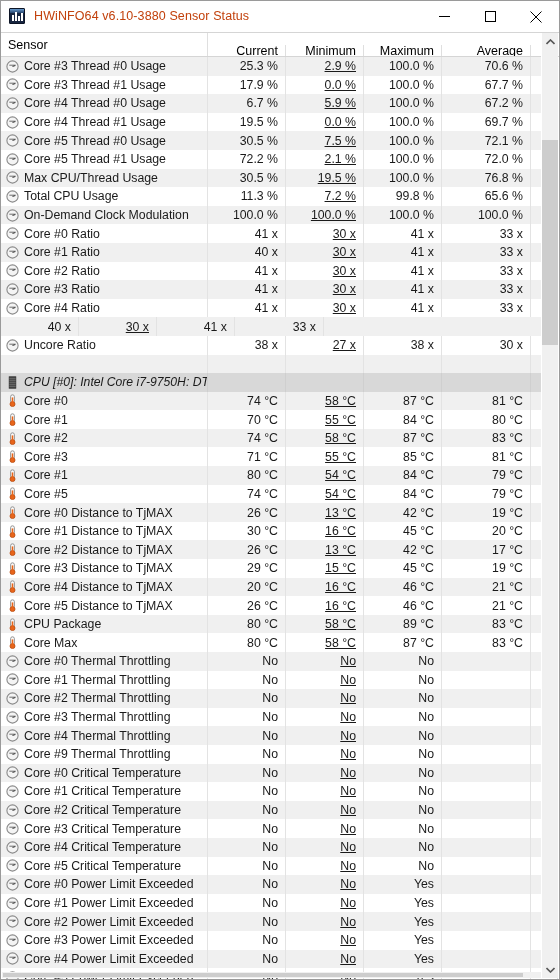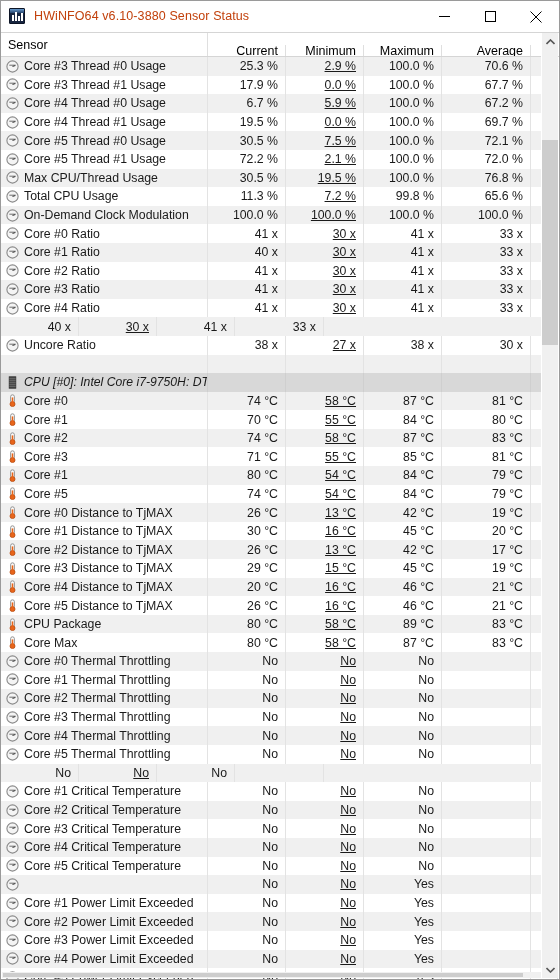--- a/index.html
+++ b/index.html
@@ -814,29 +814,39 @@
       </div>
       <div class="row even">
         <div class="cell c-sensor name">
           <span class="icn">
             <svg width="13" height="13" viewBox="0 0 13 13">
               <circle cx="6.5" cy="6.5" r="5.6" fill="#f4f4f4" stroke="#8a8a8a" stroke-width="1.1"></circle>
               <path d="M3.3 5.2 L9.7 5.2" stroke="#6e6e6e" stroke-width="1"></path>
               <path d="M6.5 6.6 L9.2 5.4" stroke="#4a4a4a" stroke-width="1.1"></path>
             </svg>
           </span>
-          <span>Core #5 Thermal Throttling</span>
-        </div>
-        <div class="cell c-current right">No</div>
-        <div class="cell c-minimum right">No</div>
-        <div class="cell c-maximum right">No</div>
-        <div class="cell c-average right"></div>
-        <div class="cell c-pad"></div>
-      </div>
-      <div class="row odd">
+          <span>Core #9 Thermal Throttling</span>
+        </div>
+        <div class="cell c-current right">No</div>
+        <div class="cell c-minimum right">No</div>
+        <div class="cell c-maximum right">No</div>
+        <div class="cell c-average right"></div>
+        <div class="cell c-pad"></div>
+      </div>
+      <div class="row odd">
+        <div class="cell c-sensor name">
+          <span class="icn">
+            <svg width="13" height="13" viewBox="0 0 13 13">
+              <circle cx="6.5" cy="6.5" r="5.6" fill="#f4f4f4" stroke="#8a8a8a" stroke-width="1.1"></circle>
+              <path d="M3.3 5.2 L9.7 5.2" stroke="#6e6e6e" stroke-width="1"></path>
+              <path d="M6.5 6.6 L9.2 5.4" stroke="#4a4a4a" stroke-width="1.1"></path>
+            </svg>
+          </span>
+          <span>Core #0 Critical Temperature</span>
+        </div>
         <div class="cell c-current right">No</div>
         <div class="cell c-minimum right">No</div>
         <div class="cell c-maximum right">No</div>
         <div class="cell c-average right"></div>
         <div class="cell c-pad"></div>
       </div>
       <div class="row even">
         <div class="cell c-sensor name">
           <span class="icn">
             <svg width="13" height="13" viewBox="0 0 13 13">
@@ -923,20 +933,21 @@
       </div>
       <div class="row odd">
         <div class="cell c-sensor name">
           <span class="icn">
             <svg width="13" height="13" viewBox="0 0 13 13">
               <circle cx="6.5" cy="6.5" r="5.6" fill="#f4f4f4" stroke="#8a8a8a" stroke-width="1.1"></circle>
               <path d="M3.3 5.2 L9.7 5.2" stroke="#6e6e6e" stroke-width="1"></path>
               <path d="M6.5 6.6 L9.2 5.4" stroke="#4a4a4a" stroke-width="1.1"></path>
             </svg>
           </span>
+          <span>Core #0 Power Limit Exceeded</span>
         </div>
         <div class="cell c-current right">No</div>
         <div class="cell c-minimum right">No</div>
         <div class="cell c-maximum right">Yes</div>
         <div class="cell c-average right"></div>
         <div class="cell c-pad"></div>
       </div>
       <div class="row even">
         <div class="cell c-sensor name">
           <span class="icn">

